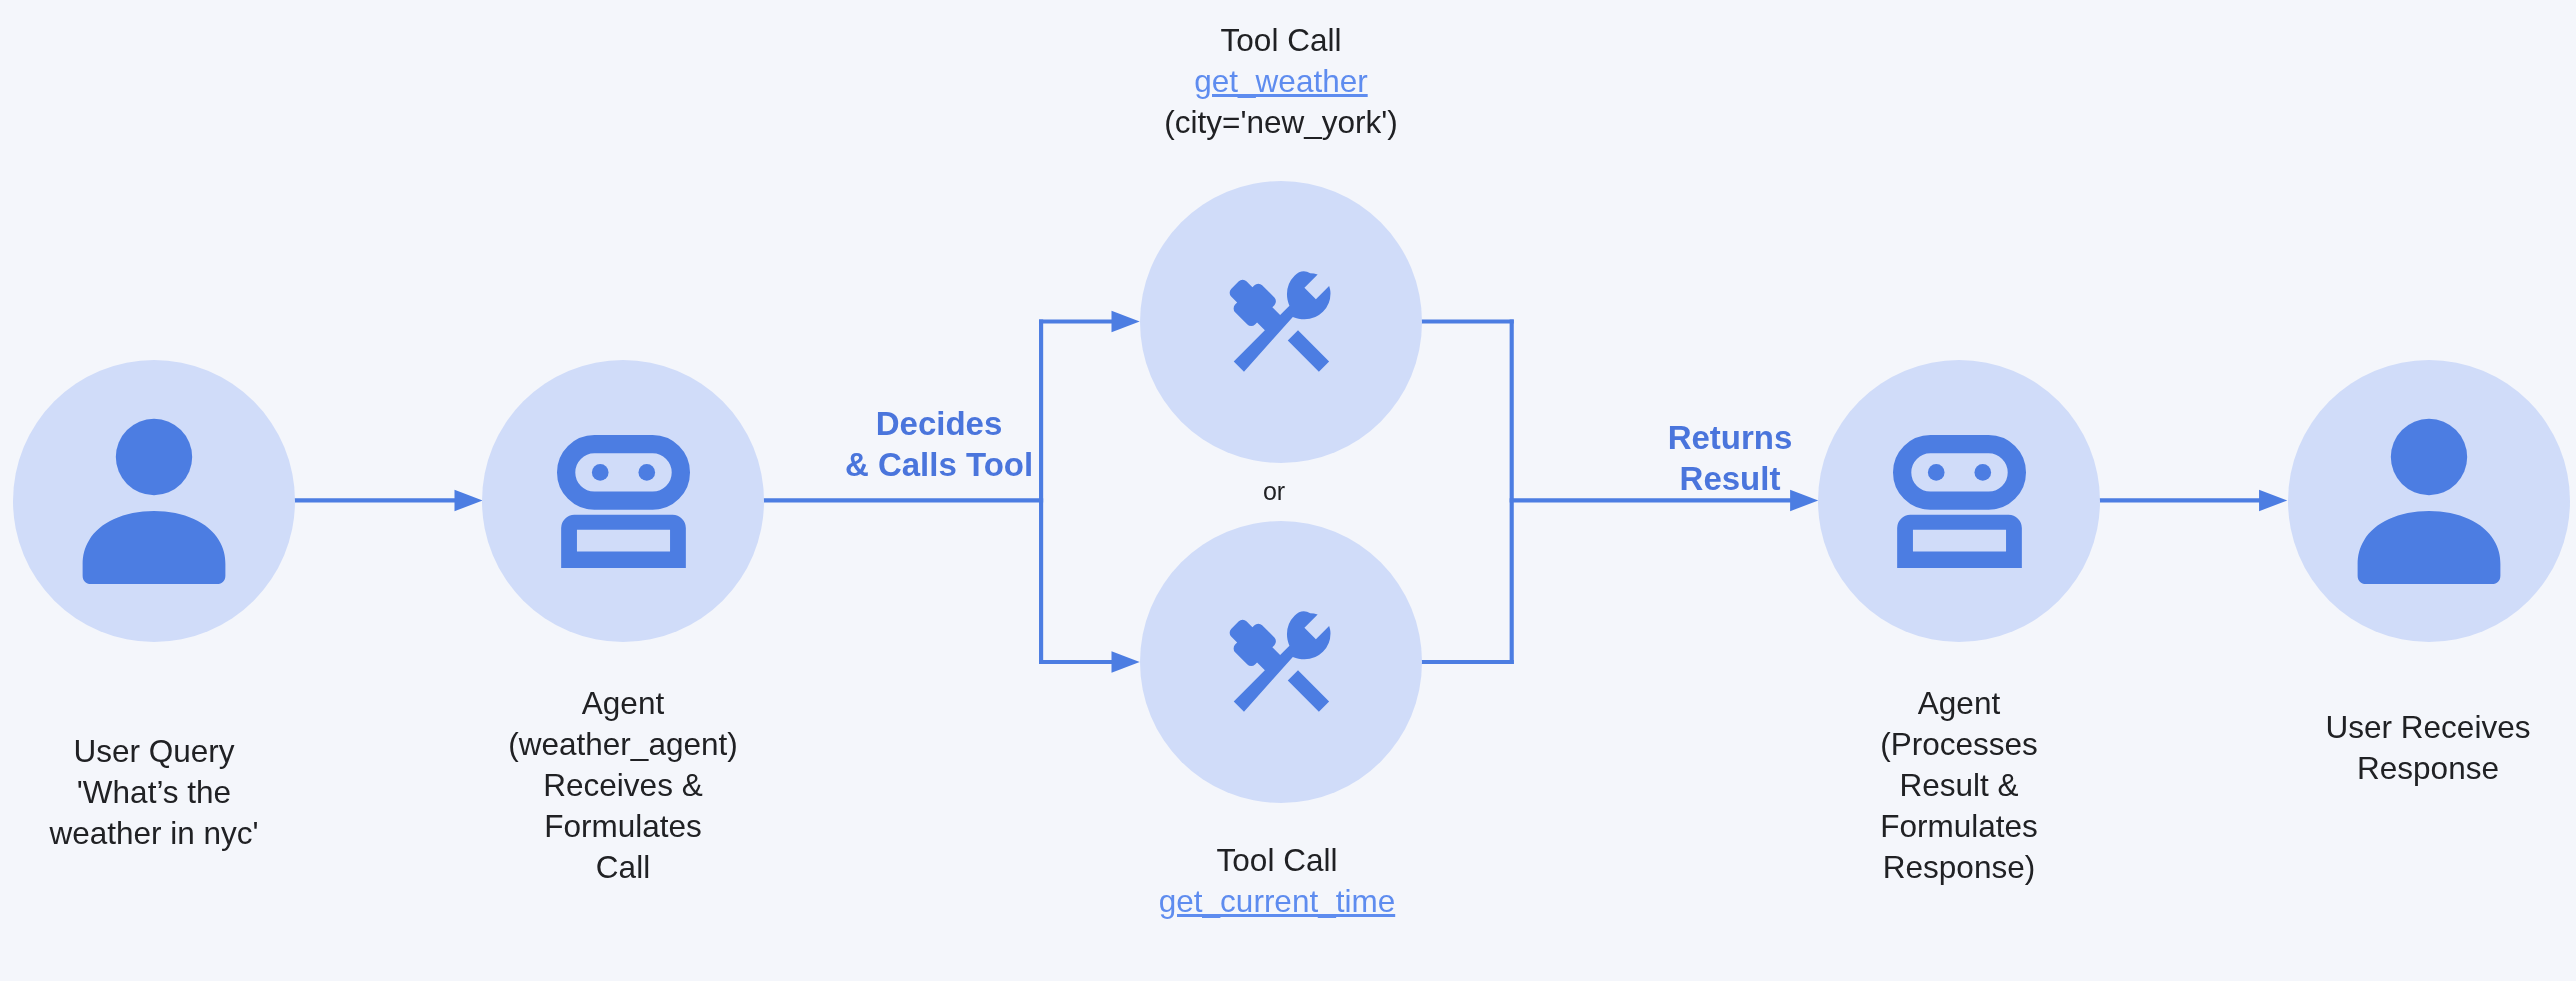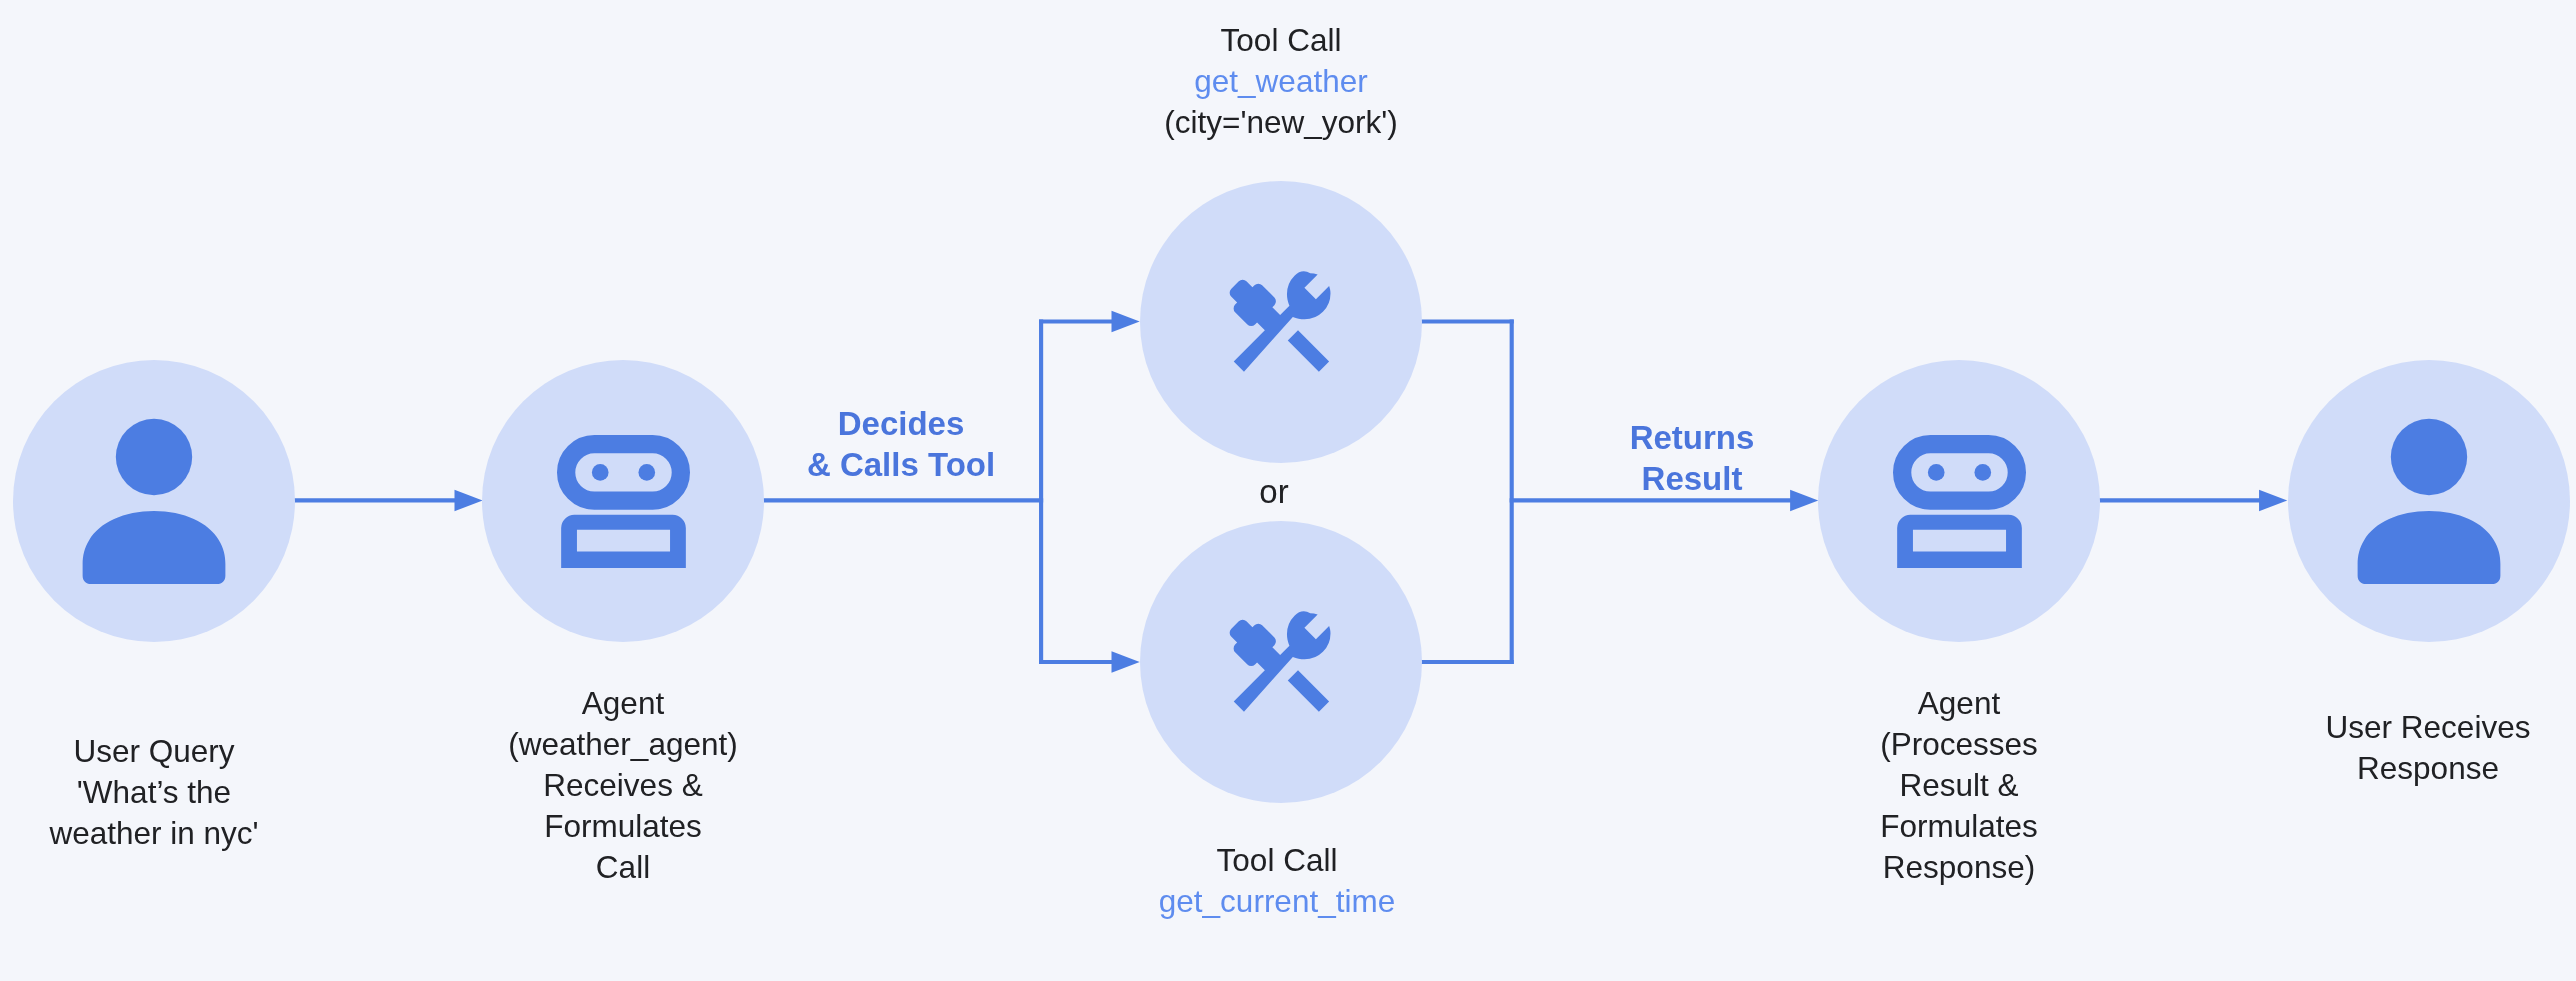--- a/index.html
+++ b/index.html
@@ -43,36 +43,37 @@
   .icon svg { display: block; }
   .node-label {
     position: absolute;
     transform: translateX(-50%);
     text-align: center;
     color: var(--text-dark);
     font-size: 31.5px;
     line-height: 41px;
     white-space: nowrap;
   }
-  .node-label .blue { color: var(--code-blue); }
+  .node-label .blue { color: var(--code-blue); text-decoration: underline; }
   .edge-label {
     position: absolute;
     transform: translateX(-50%);
     text-align: center;
     color: var(--bold-label-blue);
     font-weight: bold;
     font-size: 33px;
     line-height: 41px;
     white-space: nowrap;
+    margin-left: 38px;
   }
   .or-label {
     position: absolute;
     transform: translate(-50%, -50%);
     color: var(--text-dark);
-    font-size: 33px;
+    font-size: 25px;
     line-height: 33px;
   }
 </style>
 </head>
 <body>
 
 <div class="canvas">
 
   <svg class="connectors" width="2576" height="981" viewBox="0 0 3108 1184" xmlns="http://www.w3.org/2000/svg">
     <line x1="356" y1="604" x2="550" y2="604"></line>

